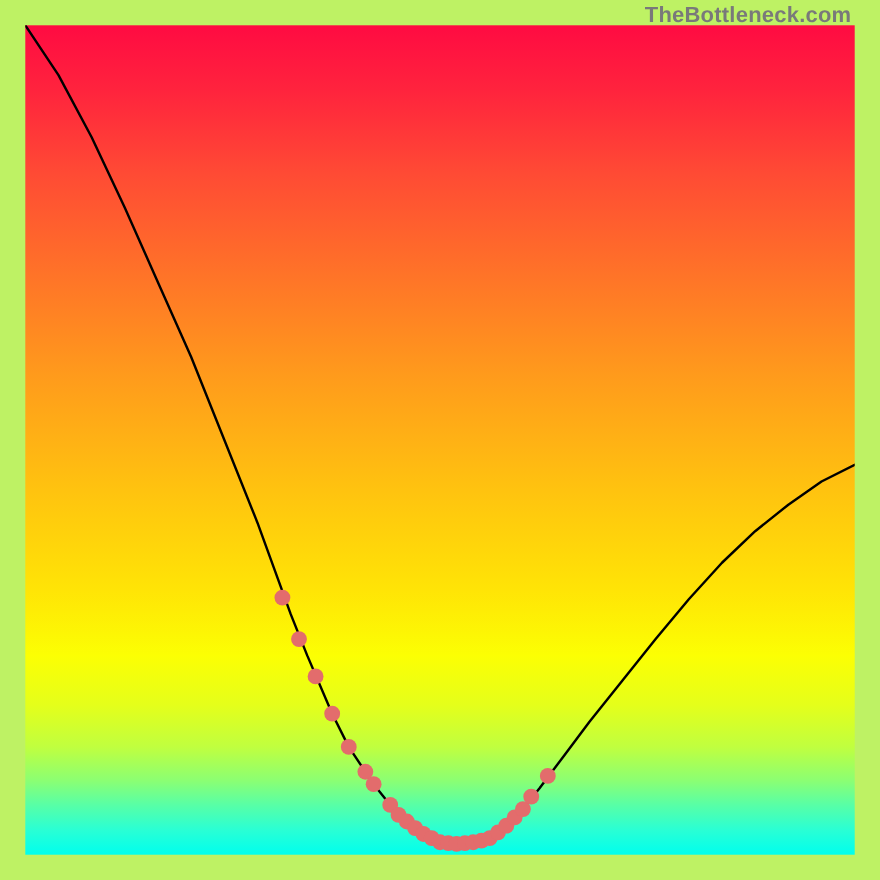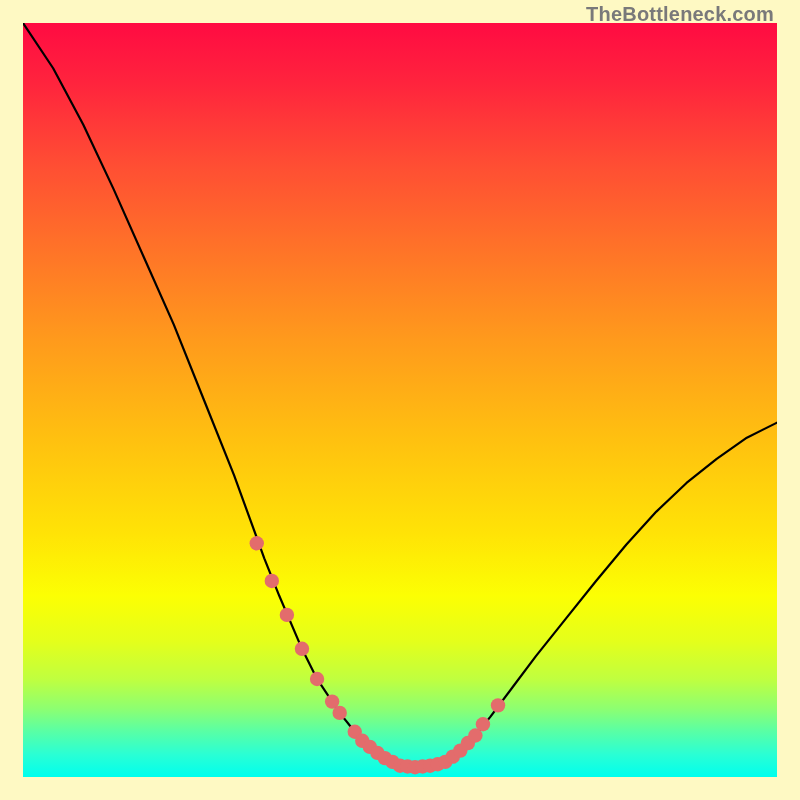--- a/index.html
+++ b/index.html
@@ -1,21 +1,21 @@
 <!DOCTYPE html>
 <html><head>
 <meta charset="utf-8">
 <style>
   * { margin: 0; padding: 0; box-sizing: border-box; }
   html, body { width: 800px; height: 800px; overflow: hidden; background: #000; }
   .frame {
     position: relative;
     width: 800px;
     height: 800px;
-    background: #fef9c3;
+    background: #bef264;
     padding-left: 29px;
   }
   .plot-area {
     position: absolute;
     left: 23px;
     top: 23px;
     width: 754px;
     height: 754px;
     background: linear-gradient(to bottom,
       #ff0b42 0%,

